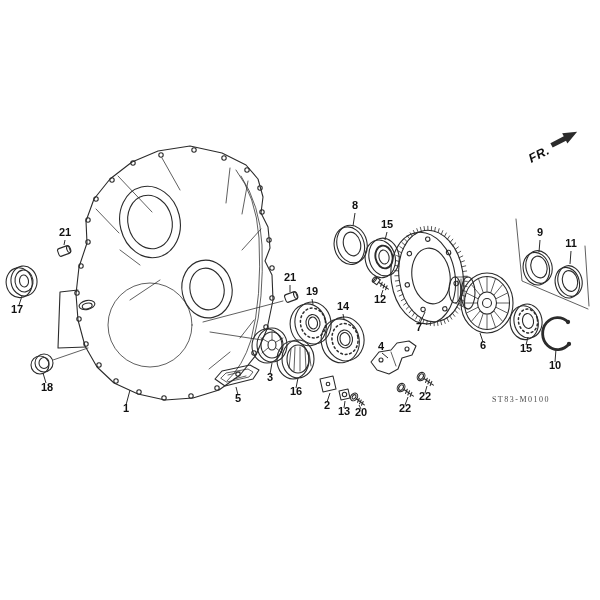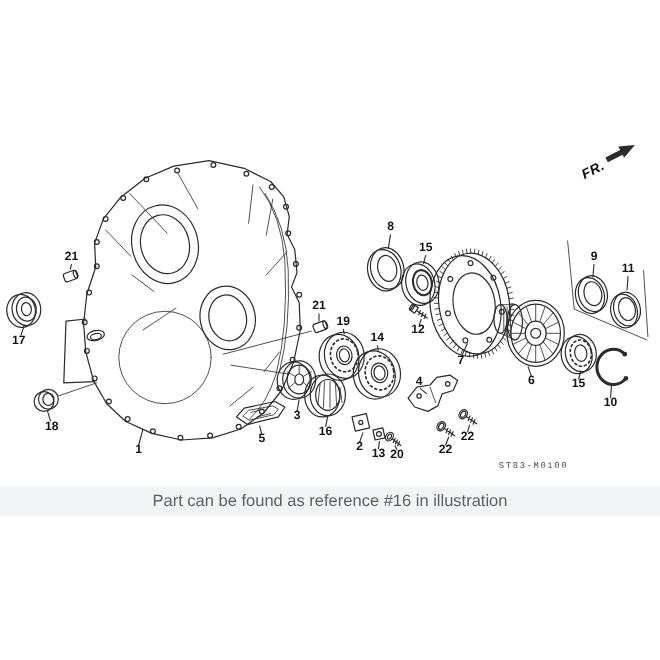--- a/index.html
+++ b/index.html
@@ -10,22 +10,22 @@
   
   #art :is(path,ellipse,circle,line,polyline,rect){fill:none;stroke:var(--line,#2b2b2b);stroke-width:1.1;stroke-linejoin:round;stroke-linecap:round}
   #art .solid{fill:var(--line,#111) !important;stroke:none !important}
   #art .thick{stroke-width:2.8 !important}
   #art .mid{stroke-width:1.9 !important}
   #art .dots{stroke-dasharray:1.8 2.8;stroke-width:1.5 !important}
   #art .thin{stroke-width:.75 !important}
   #labels-layer line{stroke:var(--line,#2b2b2b);stroke-width:1}
   .plabel{font:bold 11px "Liberation Sans",sans-serif;fill:var(--label,#111);text-anchor:middle}
   .fr{font:italic bold 12.5px "Liberation Sans",sans-serif;fill:#0d0d0d;letter-spacing:.5px;text-anchor:middle}
-  .code{position:absolute;left:420px;top:419px;width:130px;text-align:center;
-        font-family:Liberation Mono, monospace;font-size:8px;letter-spacing:1.5px;
+  .code{position:absolute;left:420px;top:395px;width:130px;text-align:right;
+        font-family:Liberation Serif, serif;font-size:8px;letter-spacing:1.5px;
         color:var(--code,#4a4a4a)}
   .caption-bar{position:absolute;left:0;top:442px;width:600px;height:27px;
         background:var(--capbg,#f3f4f6);display:flex;align-items:center;justify-content:center}
   .caption-bar span{font-size:15px;color:var(--captext,#5b6066)}
 </style>
 </head>
 <body>
 
 <div class="stage">
   <svg class="canvas" viewBox="0 0 600 600">
@@ -386,16 +386,13 @@
         <text x="555" y="369" class="plabel">10</text>
         <line x1="540" y1="240" x2="539" y2="252"></line>
         <text x="540" y="236" class="plabel">9</text>
         <line x1="571" y1="251" x2="570" y2="264"></line>
         <text x="571" y="247" class="plabel">11</text>
       </g>
   </svg>
 
   <div class="code">ST83-M0100</div>
 
-  <div class="caption-bar">
-    <span>Part can be found as reference #16 in illustration</span>
-  </div>
 </div>
 
 </body></html>

